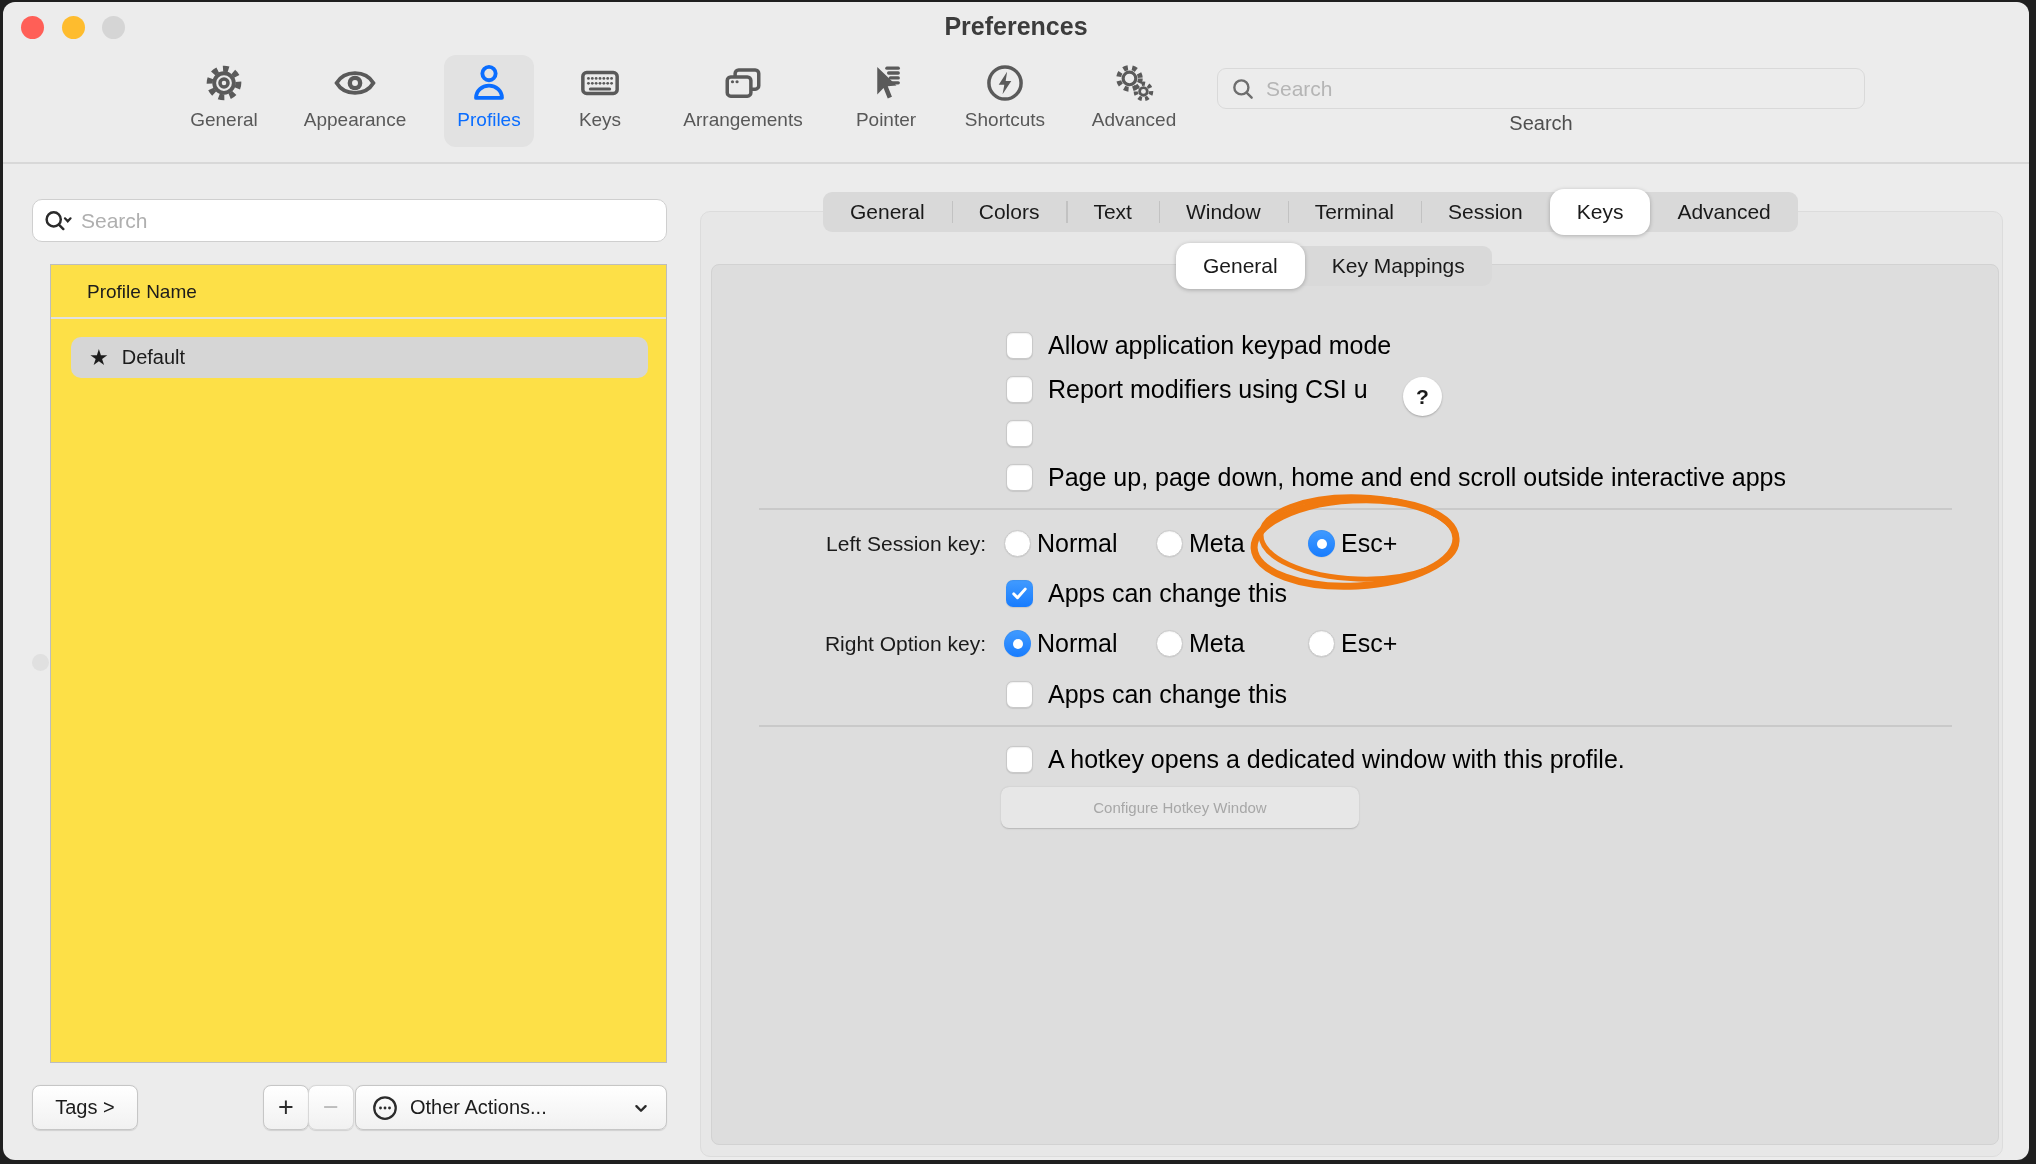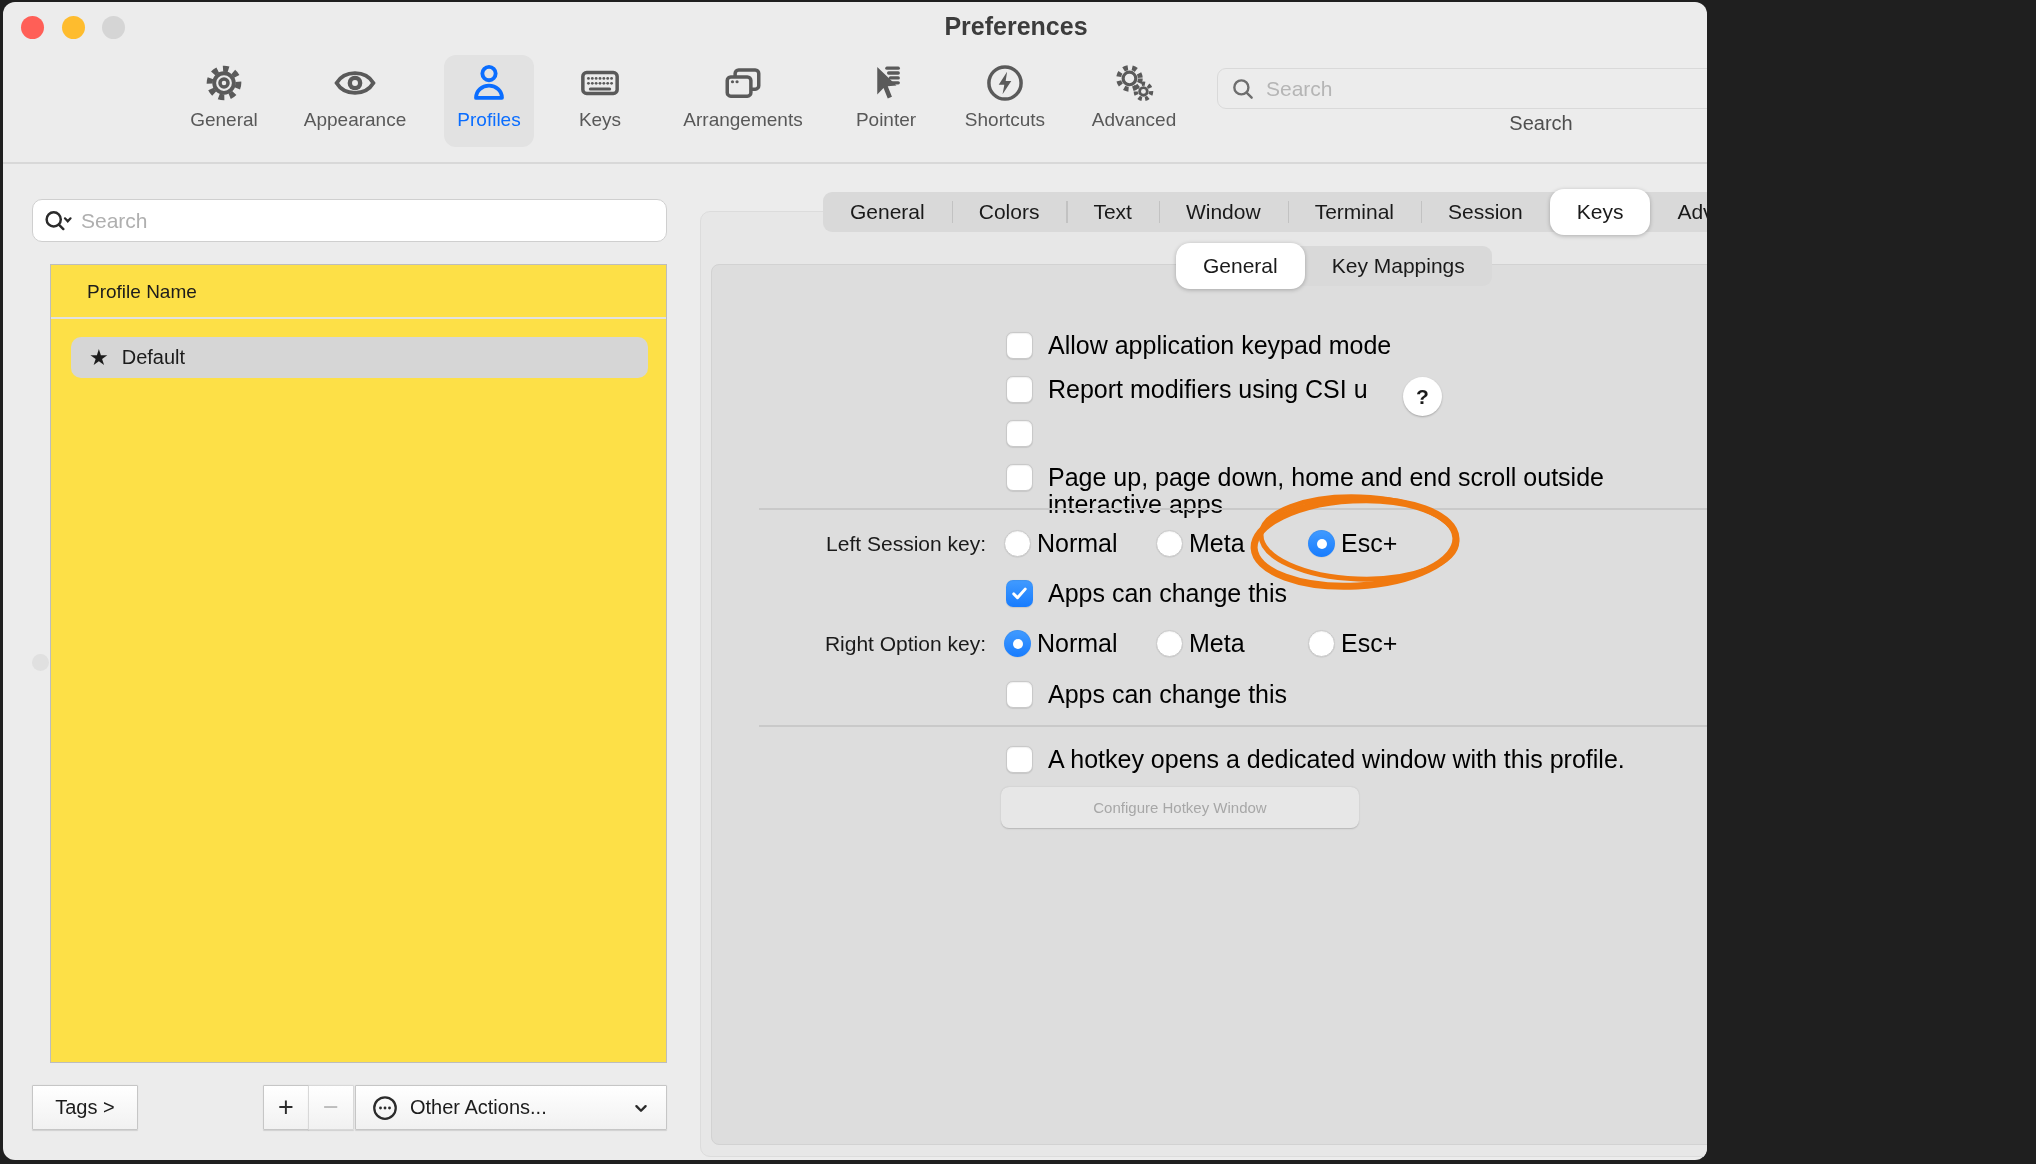--- a/index.html
+++ b/index.html
@@ -1,18 +1,18 @@
 <!DOCTYPE html>
 <html><head>
 <meta charset="utf-8">
 <style>
   * { margin:0; padding:0; box-sizing:border-box; }
   html,body { width:2036px; height:1164px; background:#1f1f1f; font-family:"Liberation Sans", sans-serif; }
   .window {
-    position:absolute; left:3px; top:2px; width:1704px; height:1158px;
+    position:absolute; left:3px; top:2px; width:2026px; height:1158px;
     background:#ECECEC; border-radius:12px; overflow:hidden;
   }
 
   
   .traffic { position:absolute; width:23px; height:23px; border-radius:50%; top:14px; }
   .t-red   { left:18px;  background:#FF5F57; }
   .t-yel   { left:59px;  background:#FEBC2E; }
   .t-gray  { left:99px;  background:#D5D5D5; }
   .win-title { position:absolute; left:0; top:10px; width:2026px; text-align:center;
     font-size:25px; font-weight:bold; color:#3C3C3C; }
@@ -41,21 +41,21 @@
   .listbox { position:absolute; left:47px; top:262px; width:617px; height:799px;
     background:#fde047; border:1.5px solid #BDBDBD; }
   .list-header { position:absolute; left:36px; top:16px; font-size:19px; color:#1C1C1C; }
   .list-header-divider { position:absolute; left:0; top:52px; width:100%; height:1.5px; background:#E1E1E1; }
   .profile-row { position:absolute; left:20px; top:72px; width:577px; height:41px;
     background:#D6D6D6; border-radius:10px; display:flex; align-items:center; padding:0 18px; cursor:default; }
   .profile-star { font-size:22px; color:#1C1C1C; margin-right:13px; }
   .profile-name { font-size:20px; color:#1C1C1C; }
   .edge-dot { position:absolute; left:29px; top:652px; width:17px; height:17px; border-radius:50%; background:#E0E0E0; }
 
-  .btn { background:linear-gradient(#FFFFFF,#F1F1F1); border:1.5px solid #C6C6C6; border-radius:1px;
+  .btn { background:linear-gradient(#FFFFFF,#F1F1F1); border:1.5px solid #C6C6C6; border-radius:8px;
     font-size:20px; color:#1C1C1C; display:flex; align-items:center; justify-content:center;
     box-shadow:0 0.5px 1px rgba(0,0,0,0.12); cursor:default; }
   .tags-btn { position:absolute; left:29px; top:1083px; width:106px; height:45px; }
   .plus-btn { position:absolute; left:260px; top:1083px; width:46px; height:45px; font-size:27px; color:#2c2c2c; }
   .minus-btn { position:absolute; left:305px; top:1083px; width:46px; height:45px; font-size:27px;
     color:#BDBDBD; border-color:#D8D8D8; }
   .actions-btn { position:absolute; left:352px; top:1083px; width:312px; height:45px;
     justify-content:flex-start; padding:0 14px; gap:10px; }
   .actions-chevron { margin-left:auto; display:flex; }
 

